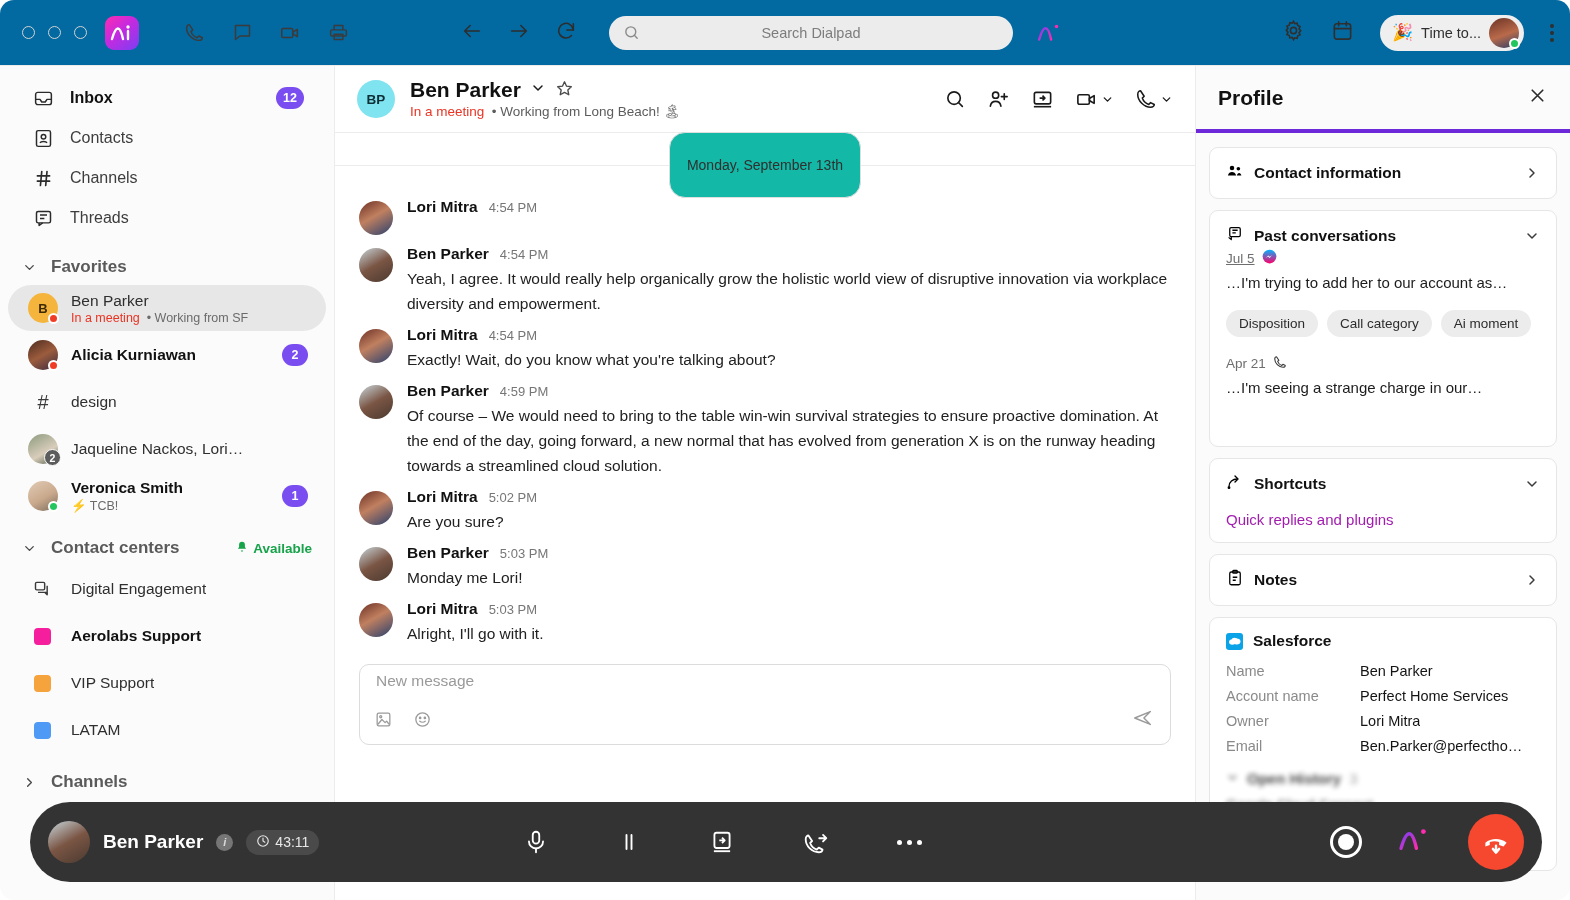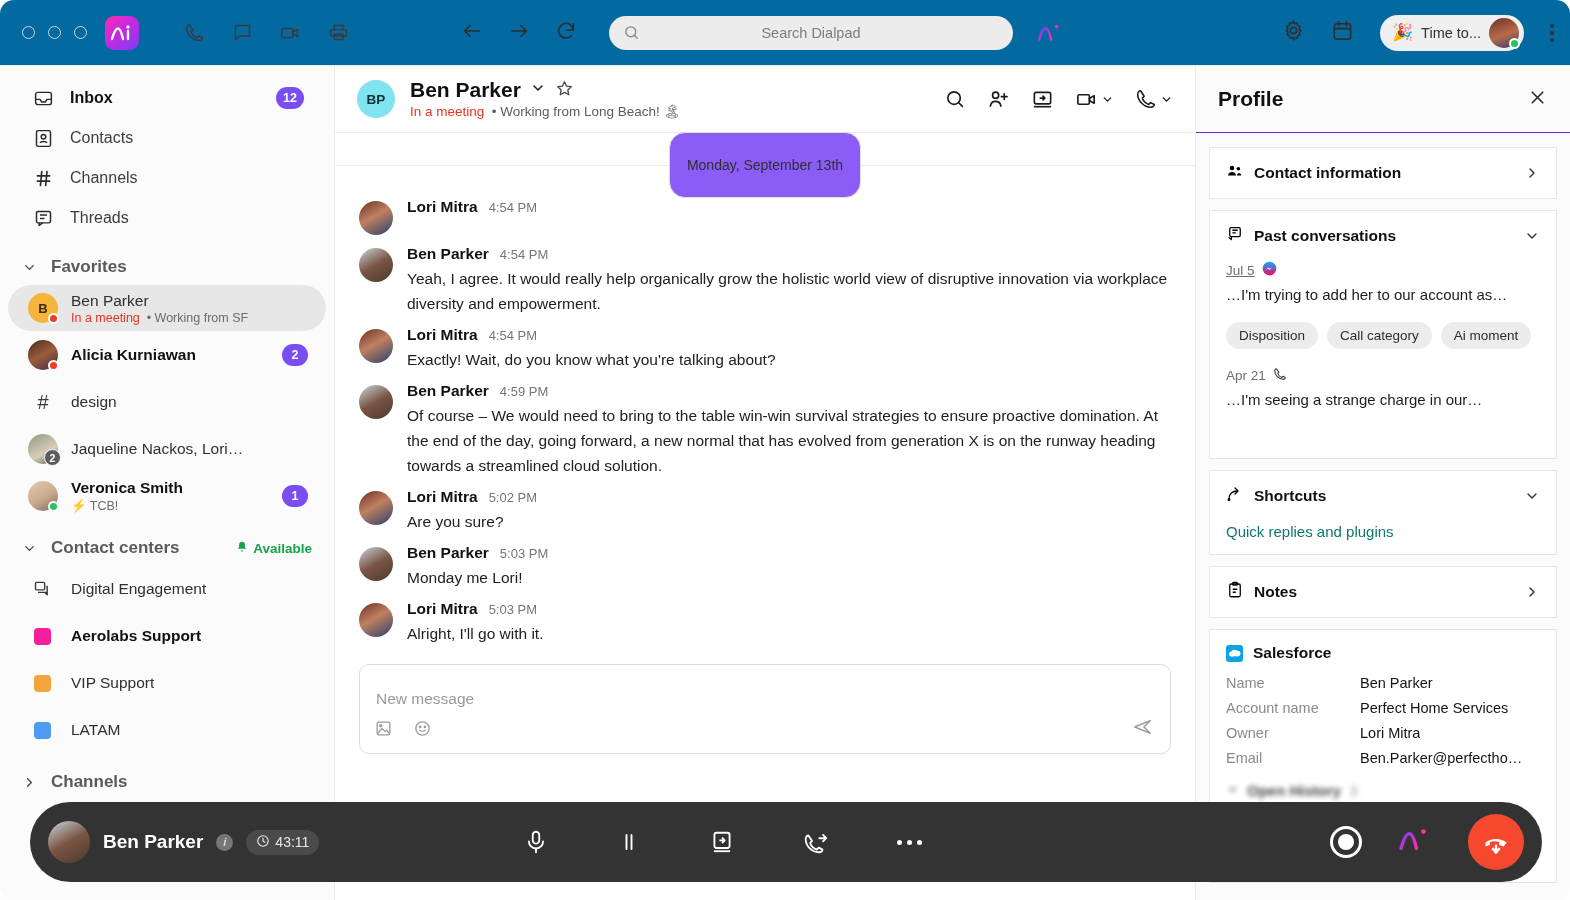--- a/index.html
+++ b/index.html
@@ -149,65 +149,65 @@
   .ha { display:flex; align-items:center; gap: 3px; cursor:pointer; }
 
   .datepill-row {
     display:flex; align-items:center; justify-content:center; position: relative;
     height: 46px; margin-top: 9px;
   }
   .datepill-row:before {
     content:""; position:absolute; left:0; right:0; top: 50%; height:1px; background:#ececec;
   }
   .datepill {
-    position: relative; background:#8b5cf6; border: 1px solid #dedede; border-radius: 16px;
+    position: relative; background:#14b8a6; border: 1px solid #dedede; border-radius: 16px;
     padding: 24px 17px; font-size: 14px; color: #2f2f2f;
   }
 
   .msgs { padding: 4px 24px 0 24px; }
   .msg { display: flex; gap: 14px; padding: 6px 0 4px 0; }
   .msg .av2 { width: 34px; height: 34px; flex:0 0 34px; border-radius: 50%; overflow:hidden; margin-top: 3px; }
   .msg .body { min-width:0; }
   .msg .line1 { display:flex; align-items: baseline; gap: 11px; }
   .msg .who { font-size: 15.5px; font-weight: bold; color: #111; }
   .msg .tm { font-size: 13px; color: #767676; }
   .msg .txt { font-size: 15.5px; color: #212121; line-height: 25px; margin-top: 3px; }
 
   .composer {
     margin: 14px 24px 0 24px; border: 1px solid #dcdcdc; border-radius: 10px;
-    height: 90px; padding: 25px 16px 0 16px; position: relative; background:#fff;
+    height: 81px; padding: 7px 16px 0 16px; position: relative; background:#fff;
   }
   .composer .ph2 { font-size: 15.5px; color: #9a9a9a; }
   .composer .tools { position:absolute; left: 14px; bottom: 11px; display:flex; gap: 20px; color:#9a9a9a; }
   .composer .send { position:absolute; right: 16px; bottom: 11px; color:#9a9a9a; }
 
   
   .rpanel {
     position: absolute; top: 66px; left: 1195px; width: 375px; height: 834px;
     background: #fbfbfb; border-left: 1px solid #ececec; overflow: hidden;
   }
   .rp-head {
-    height: 67px; border-bottom: 1px solid #6d28d9; display:flex; align-items:center;
+    height: 67px; border-bottom: 4px solid #6d28d9; display:flex; align-items:center;
     padding: 0 22px;
   }
   .rp-head .t { font-size: 21px; font-weight: bold; color:#111; }
   .rp-head .x { margin-left:auto; cursor:pointer; color:#2b2b2b; }
   .rp-body { padding: 14px 13px; }
   .card {
-    background:#fff; border:1px solid #e6e6e6; border-radius: 1px;
+    background:#fff; border:1px solid #e6e6e6; border-radius: 9px;
     margin-bottom: 11px; padding: 14px 16px;
   }
   .card-row { display:flex; align-items:center; gap: 10px; }
   .card-row .ttl { font-size: 15.5px; font-weight: bold; color:#111; }
   .card-row .arr { margin-left:auto; color:#3a3a3a; display:flex; }
   .pc-date { font-size: 13.5px; color:#6e6e6e; margin-top: 16px; display:flex; align-items:center; gap:7px; }
   .pc-snip { font-size: 15px; color:#1c1c1c; margin-top: 5px; line-height: 21px; }
   .tags { display:flex; gap: 9px; margin-top: 17px; flex-wrap: wrap; }
   .tag { background:#ececec; border-radius: 14px; padding: 6px 13px; font-size: 13.5px; color:#2c2c2c; }
-  .linktext { color:#0f766e; font-size: 15px; margin-top: 16px; cursor:pointer; }
+  .linktext { color:#a21caf; font-size: 15px; margin-top: 16px; cursor:pointer; }
   .sf-tbl { margin-top: 13px; }
   .sf-r { display:flex; margin-bottom: 9px; gap: 10px; }
   .sf-k { width: 124px; font-size: 14.5px; color:#8a8a8a; }
   .sf-v { font-size: 14.5px; color:#141414; white-space:nowrap; overflow:hidden; text-overflow:ellipsis; }
   .sf-icon { width:17px; height:17px; border-radius:3px; background:#0aa3e8; display:flex; align-items:center; justify-content:center; }
   .blurred { filter: blur(2.6px); opacity: .78; }
   .oh-title { font-size: 15px; font-weight: bold; color:#111; display:flex; gap:8px; align-items:center; margin-top:16px; }
   .oh-item { font-size: 14.5px; color:#2b2b2b; margin-top: 10px; }
   .oh-sub { font-size: 13.5px; color:#8a8a8a; margin-top: 2px; }
 
@@ -753,21 +753,21 @@
               </svg>
           </span>
           <span class="ttl">Past conversations</span>
           <span class="arr">
             <svg width="16" height="16" viewBox="0 0 24 24" fill="none" stroke="currentColor" stroke-width="2.2" stroke-linecap="round" stroke-linejoin="round">
                 <path d="M6 9l6 6 6-6"></path>
               </svg>
           </span>
         </div>
 
-        <div class="pc-date" style="margin-top:14px;text-decoration:underline;">
+        <div class="pc-date" style="margin-top:2px;text-decoration:underline;">
           <span>Jul 5</span>
           <span>
             <svg width="15" height="15" viewBox="0 0 24 24">
                 <defs>
                   <linearGradient id="mg" x1="0" y1="0" x2="0" y2="1">
                     <stop offset="0%" stop-color="#00b2ff"></stop>
                     <stop offset="100%" stop-color="#ff006b"></stop>
                   </linearGradient>
                 </defs>
                 <circle cx="12" cy="12" r="11" fill="url(#mg)"></circle>

